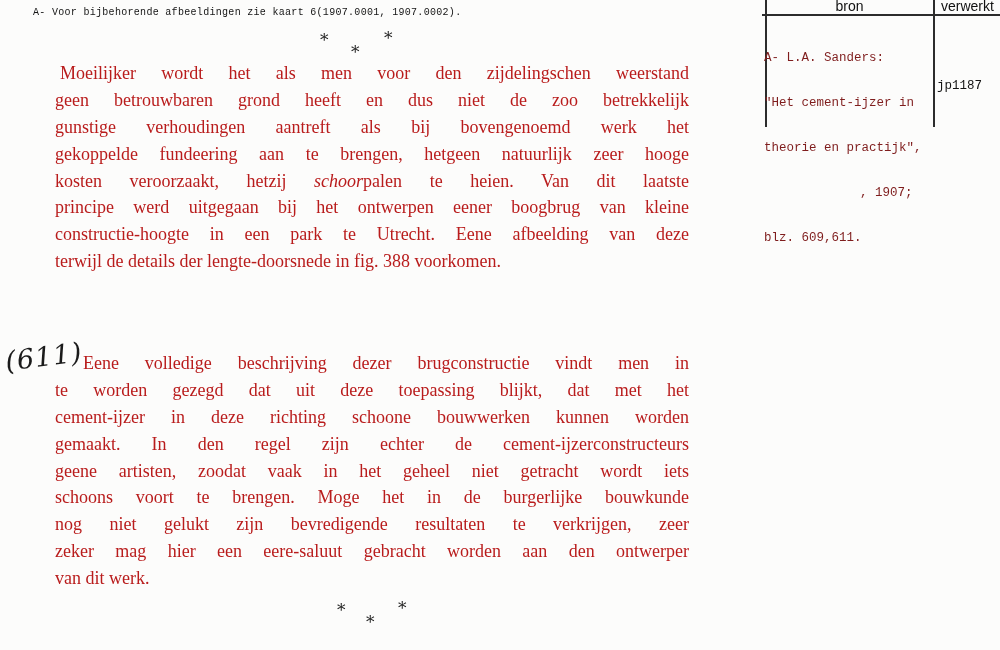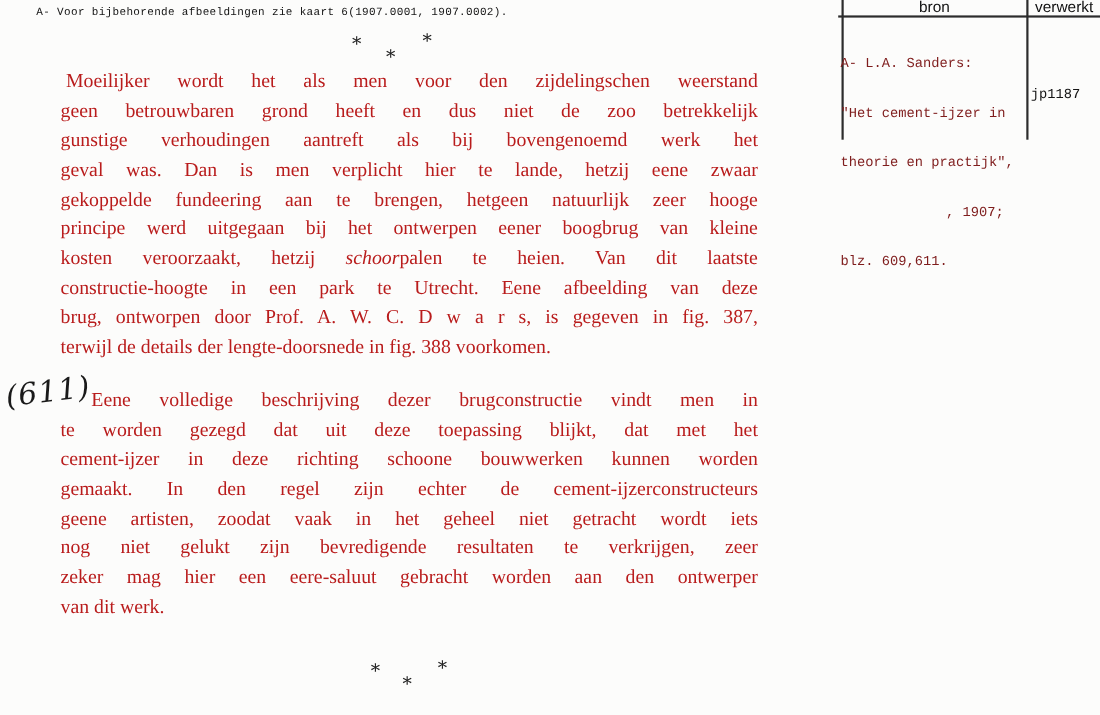--- a/index.html
+++ b/index.html
@@ -77,37 +77,36 @@
 <div>
   <span class="star" style="left:320px; top:30px;">*</span>
   <span class="star" style="left:384px; top:28px;">*</span>
   <span class="star" style="left:351px; top:42px;">*</span>
 </div>
 
 <div class="para" id="p1">
   <div class="tline just indent1">Moeilijker wordt het als men voor den zijdelingschen weerstand</div>
   <div class="tline just">geen betrouwbaren grond heeft en dus niet de zoo betrekkelijk</div>
   <div class="tline just">gunstige verhoudingen aantreft als bij bovengenoemd werk het</div>
-  <div class="tline just">geval was. Dan is men verplicht hier te lande, hetzij eene zwaar</div>
   <div class="tline just">gekoppelde fundeering aan te brengen, hetgeen natuurlijk zeer hooge</div>
+  <div class="tline just"><span>kosten veroorzaakt, hetzij </span><span class="em">schoor</span><span>palen te heien. Van dit laatste</span></div>
   <div class="tline just">principe werd uitgegaan bij het ontwerpen eener boogbrug van kleine</div>
-  <div class="tline just"><span>kosten veroorzaakt, hetzij </span><span class="em">schoor</span><span>palen te heien. Van dit laatste</span></div>
   <div class="tline just">constructie-hoogte in een park te Utrecht. Eene afbeelding van deze</div>
-  <div class="tline just">brug, ontworpen door Prof. A. W. C. D w a r s, is gegeven in fig. 387,</div>
   <div class="tline last">terwijl de details der lengte-doorsnede in fig. 388 voorkomen.</div>
 </div>
 
 <div class="margin-note">(611)</div>
 
 <div class="para" id="p2">
   <div class="tline just indent2">Eene volledige beschrijving dezer brugconstructie vindt men in</div>
   <div class="tline just">te worden gezegd dat uit deze toepassing blijkt, dat met het</div>
   <div class="tline just">cement-ijzer in deze richting schoone bouwwerken kunnen worden</div>
   <div class="tline just">gemaakt. In den regel zijn echter de cement-ijzerconstructeurs</div>
   <div class="tline just">geene artisten, zoodat vaak in het geheel niet getracht wordt iets</div>
+  <div class="tline just">schoons voort te brengen. Moge het in de burgerlijke bouwkunde</div>
   <div class="tline just">nog niet gelukt zijn bevredigende resultaten te verkrijgen, zeer</div>
   <div class="tline just">zeker mag hier een eere-saluut gebracht worden aan den ontwerper</div>
   <div class="tline last">van dit werk.</div>
 </div>
 
 <div>
   <span class="star" style="left:337px; top:600px;">*</span>
   <span class="star" style="left:398px; top:598px;">*</span>
   <span class="star" style="left:366px; top:612px;">*</span>
 </div>

